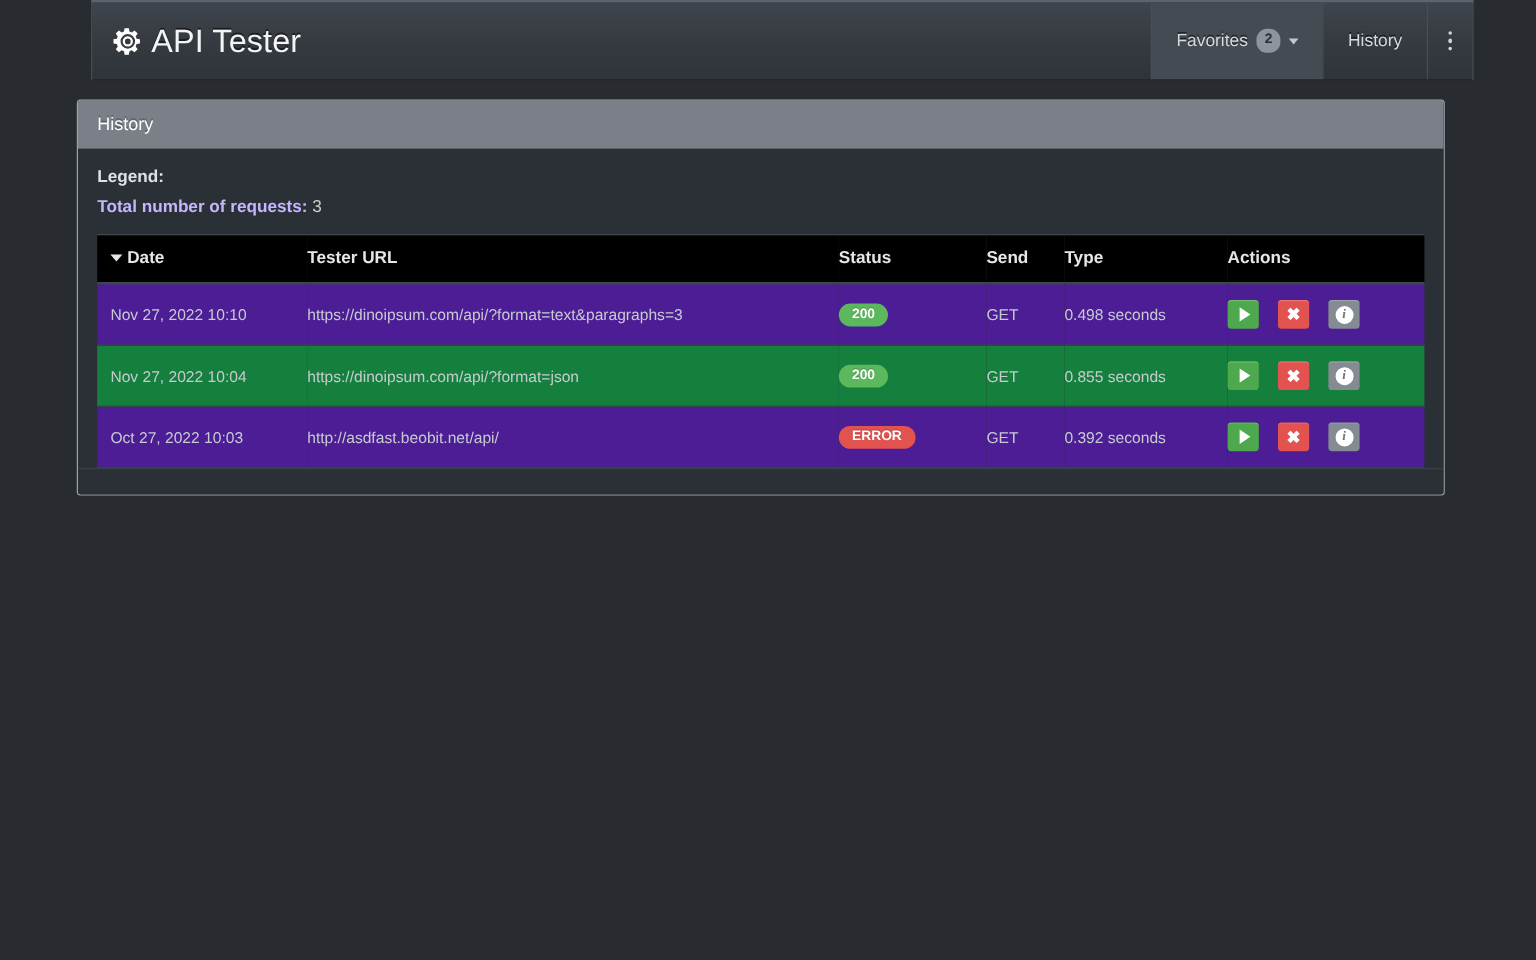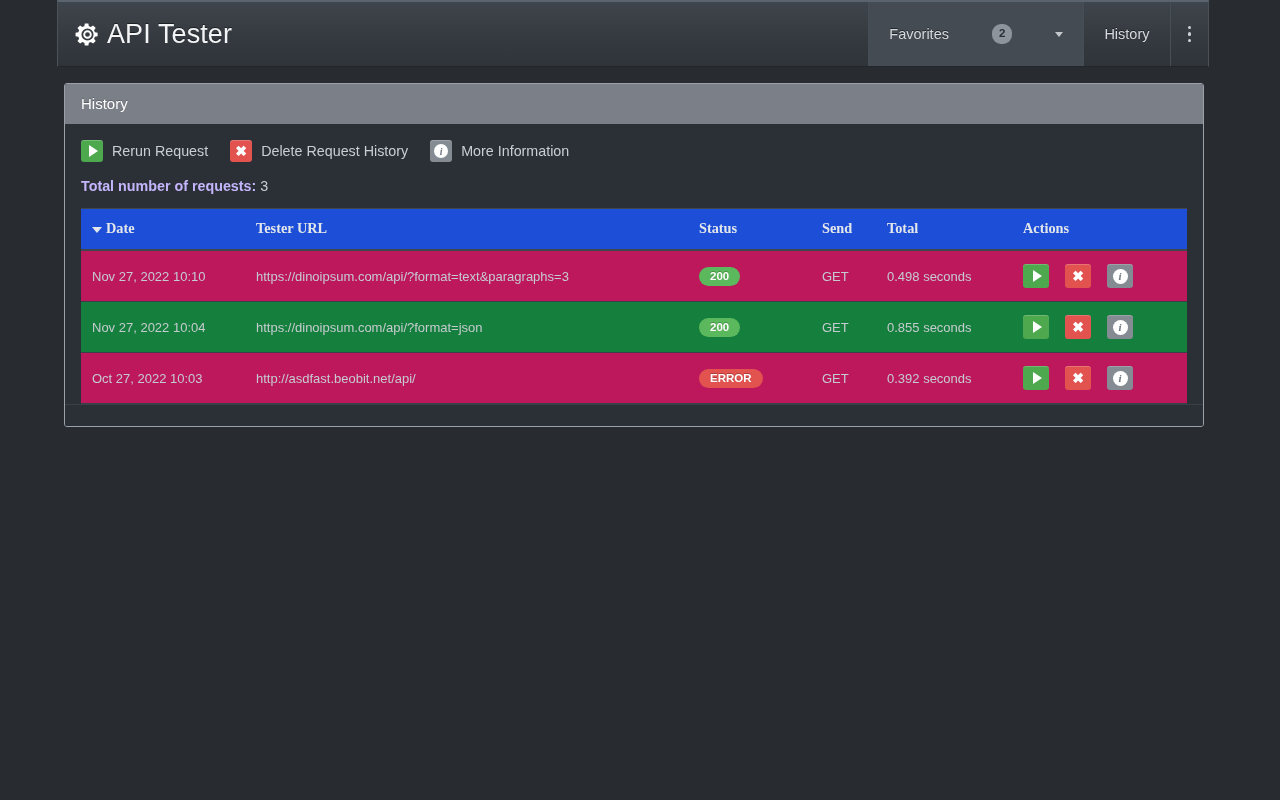--- a/index.html
+++ b/index.html
@@ -7,21 +7,21 @@
     margin: 0; padding: 0;
     width: 1280px; height: 800px;
     background: #282c30;
     font-family: "Liberation Sans", sans-serif;
     overflow: hidden;
   }
 
   
   .navbar {
     position: absolute;
-    left: 57px; top: 0; width: 1152px; height: 67px;
+    left: 76px; top: 0; width: 1152px; height: 67px;
     background: linear-gradient(to bottom, #3f454c 0%, #353a40 55%, #2f343a 100%);
     border-top: 2px solid #5a646e;
     border-left: 1px solid #4a5159;
     border-right: 1px solid #4a5159;
     border-bottom: 1px solid #22262a;
     display: flex;
     align-items: stretch;
     justify-content: flex-end;
   }
   .brand {
@@ -39,21 +39,21 @@
   .nav-item {
     display: flex; align-items: center; justify-content: center;
     padding: 0 20px;
     color: #d6dade;
     font-size: 14.5px;
     border-left: 1px solid #474e56;
     text-shadow: 0 -1px 0 rgba(0,0,0,.5);
     cursor: pointer;
     white-space: nowrap;
   }
-  .nav-item.active { background: #454b52; gap: 36px; }
+  .nav-item.active { background: #454b52; }
   .nav-item.kebab { padding: 0 17px; }
   .badge-count {
     display: inline-block;
     margin-left: 7px;
     background: #8d949b;
     color: #2b3036;
     font-size: 11.5px;
     font-weight: bold;
     line-height: 1;
     padding: 4px 7px 4px 7px;
@@ -137,31 +137,30 @@
   
   table.history { width: 100%; border-collapse: collapse; }
   table.history thead th {
     text-align: left;
     font-size: 14.3px;
     color: #e3e7ea;
     font-weight: bold;
     padding: 11px 0 12px 0;
     border-top: 1px solid #40464d;
     border-bottom: 2px solid #40464d;
-    background: #1d4ed8;
-    font-family: Liberation Serif, serif;
+    background: #000000;
   }
   table.history tbody td {
     font-size: 13px;
     color: #c6cbd0;
     padding: 13px 0 13px 0;
     border-bottom: 1px solid #3a4047;
     vertical-align: middle;
   }
-  tbody tr.odd td  { background: #be185d; }
+  tbody tr.odd td  { background: #4c1d95; }
   tbody tr.even td { background: #15803d; }
   .c-date    { width: 175px; padding-left: 11px !important; }
   .c-url     { width: 443px; }
   .c-status  { width: 123px; }
   .c-type    { width: 65px; }
   .c-time    { width: 136px; }
   .c-actions { width: auto; }
   th.c-date { padding-left: 11px !important; }
   .sort-caret {
     display:inline-block; width:0; height:0;
@@ -226,57 +225,38 @@
 
 <div class="panel">
 
   <div class="panel-head">
     <span>History</span>
   </div>
 
   <div class="panel-body">
 
 
-
-    <div class="legend-row">
-      <div class="legend-entry">
-        <span class="isq green">
-            <span class="play-tri"></span>
-          </span>
-        <span class="lbl">Rerun Request</span>
-      </div>
-      <div class="legend-entry">
-        <span class="isq red">
-            <span class="x-glyph">✖</span>
-          </span>
-        <span class="lbl">Delete Request History</span>
-      </div>
-      <div class="legend-entry">
-        <span class="isq grey">
-            <span class="info-circ">i</span>
-          </span>
-        <span class="lbl">More Information</span>
-      </div>
-    </div>
+    <div class="legend-title">Legend:</div>
+
 
     <div class="total-line">
       <b>Total number of requests:</b>
       <span>3</span>
     </div>
 
     <table class="history">
       <thead>
         <tr>
           <th class="c-date">
             <span class="sort-caret"></span><span>Date</span>
           </th>
           <th class="c-url">Tester URL</th>
           <th class="c-status">Status</th>
           <th class="c-type">Send</th>
-          <th class="c-time">Total</th>
+          <th class="c-time">Type</th>
           <th class="c-actions">Actions</th>
         </tr>
       </thead>
       <tbody>
 
         <tr class="odd">
           <td class="c-date">Nov 27, 2022 10:10</td>
           <td class="c-url">https://dinoipsum.com/api/?format=text&amp;paragraphs=3</td>
           <td class="c-status">
             <span class="pill ok">200</span>

